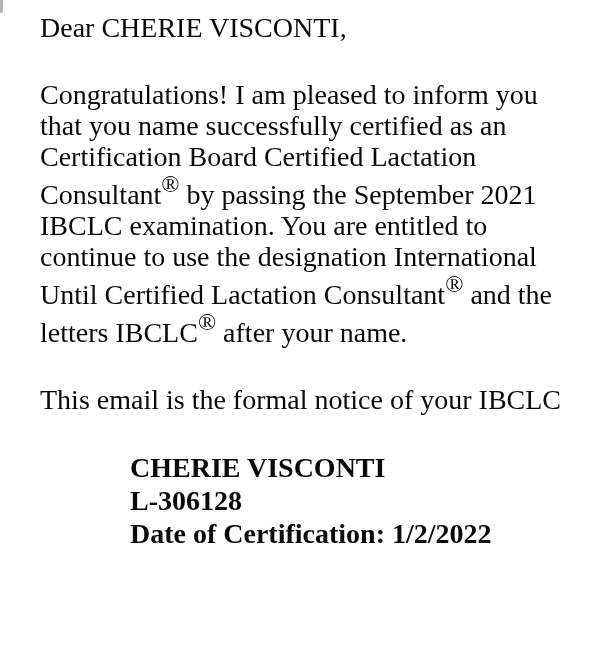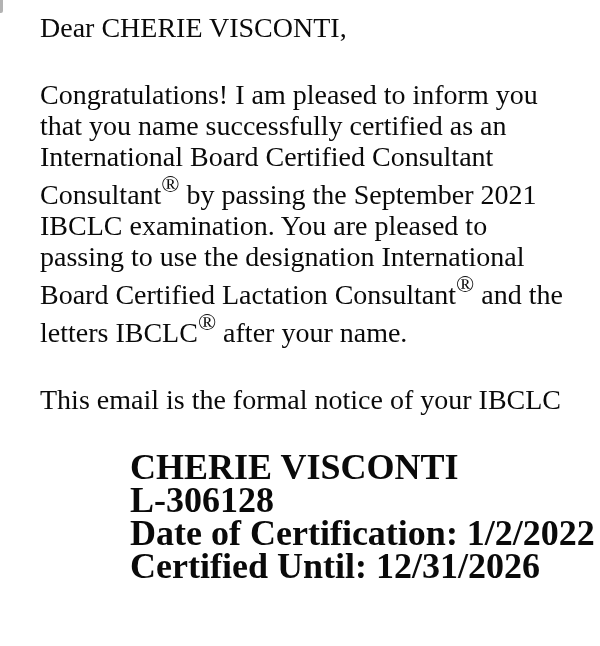--- a/index.html
+++ b/index.html
@@ -43,51 +43,50 @@
     display: block;
     white-space: nowrap;
   }
   sup.reg {
     font-size: 24px;
     line-height: 1;
     vertical-align: 12px;
   }
   .cert-block {
     margin: 0 0 0 90px;
-    font-size: 36px;
+    font-size: 28px;
     line-height: 33px;
     font-weight: 700;
   }
 </style>
 </head>
 <body>
 
 <div class="page">
 
   <div class="corner-mark"></div>
 
   <p class="para">
     <span class="line">Dear CHERIE VISCONTI,</span>
   </p>
 
   <p class="para">
     <span class="line">Congratulations! I am pleased to inform you</span>
     <span class="line">that you name successfully certified as an</span>
-    <span class="line">International Board Certified Consultant</span>
+    <span class="line">Certification Board Certified Lactation</span>
     <span class="line"><span>Consultant</span><sup class="reg">®</sup><span> by passing the September 2021</span></span>
-    <span class="line">IBCLC examination. You are pleased to</span>
-    <span class="line">passing to use the designation International</span>
-    <span class="line"><span>Board Certified Lactation Consultant</span><sup class="reg">®</sup><span> and the</span></span>
+    <span class="line">IBCLC examination. You are entitled to</span>
+    <span class="line">continue to use the designation International</span>
+    <span class="line"><span>Until Certified Lactation Consultant</span><sup class="reg">®</sup><span> and the</span></span>
     <span class="line"><span>letters IBCLC</span><sup class="reg">®</sup><span> after your name.</span></span>
   </p>
 
   <p class="para">
     <span class="line">This email is the formal notice of your IBCLC</span>
   </p>
 
   <div class="cert-block">
     <span class="line">CHERIE VISCONTI</span>
     <span class="line">L-306128</span>
     <span class="line">Date of Certification: 1/2/2022</span>
-    <span class="line">Certified Until: 12/31/2026</span>
   </div>
 
 </div>
 
 </body></html>

